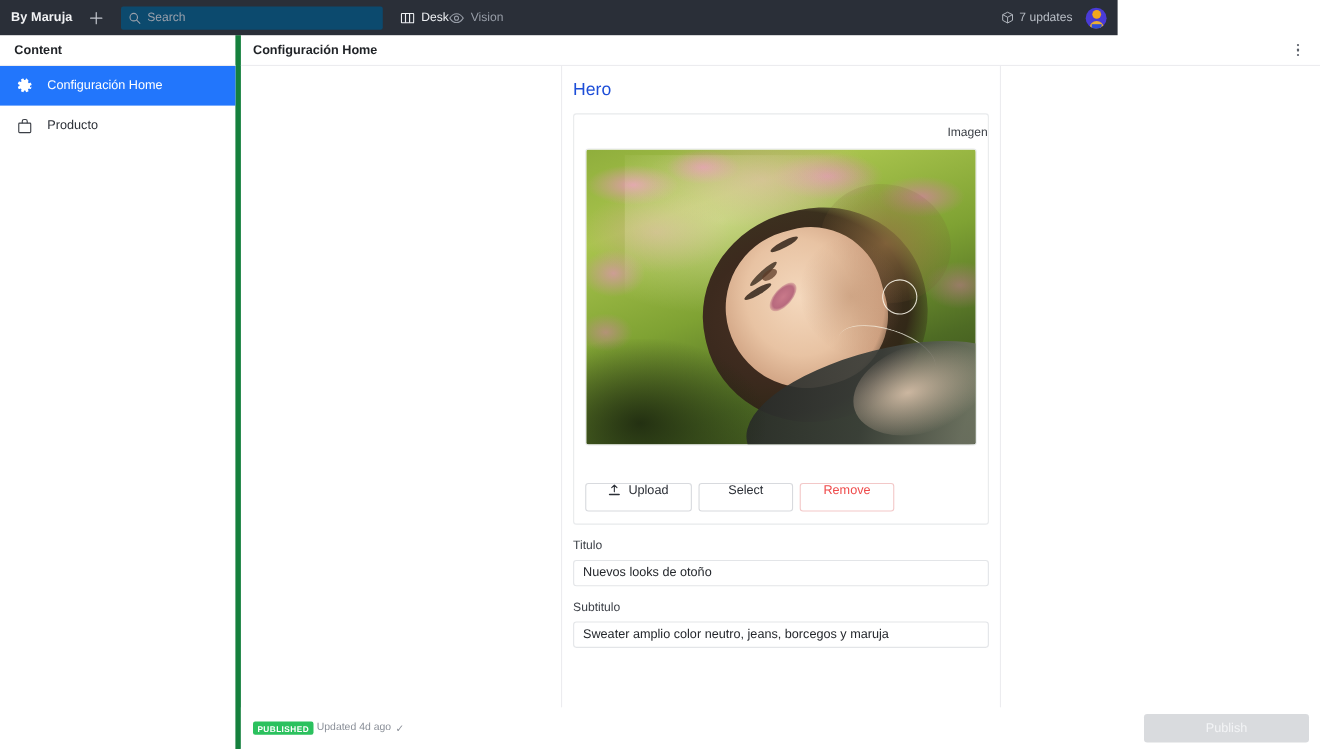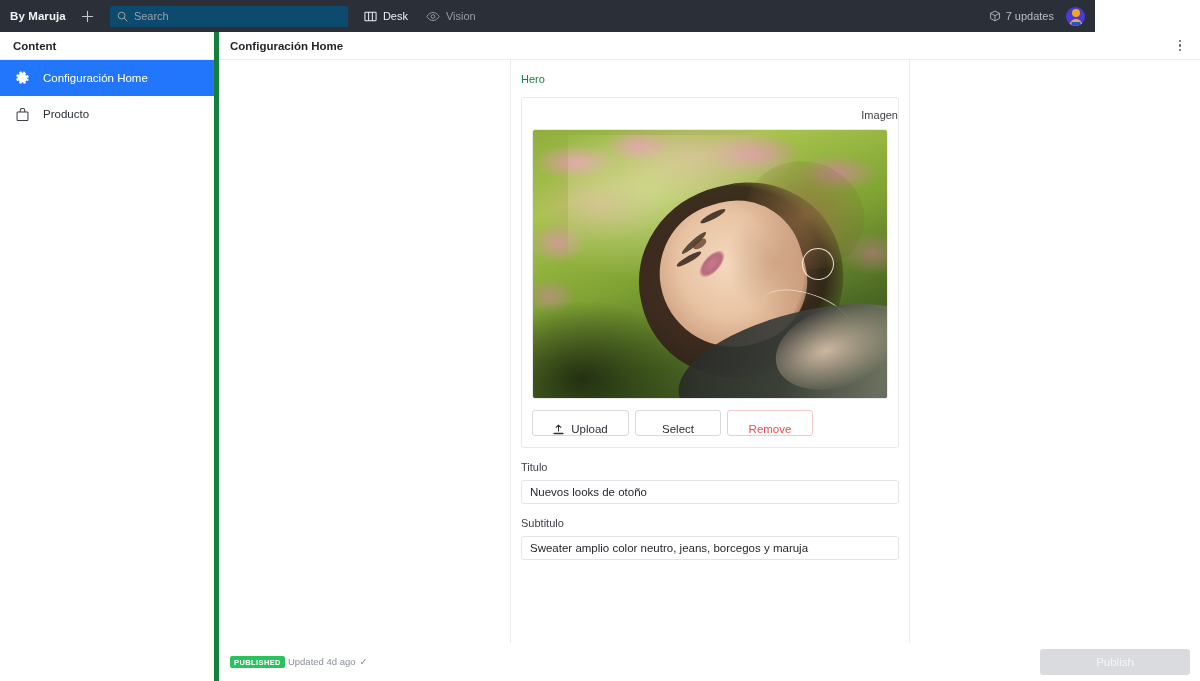--- a/index.html
+++ b/index.html
@@ -6,42 +6,42 @@
   html, body {
     width: 1200px; height: 681px;
     font-family: "Liberation Sans", sans-serif;
     background: #ffffff;
     overflow: hidden;
     -webkit-font-smoothing: antialiased;
   }
 
   
   .topbar {
-    height: 32px; width: 1095px;
+    height: 32px; width: 1016px;
     background: #2a2f38;
     display: flex; align-items: center;
     padding: 0 8px 0 10px;
     position: relative;
   }
   .brand {
     color: #f2f3f5; font-size: 11.5px; font-weight: bold;
     letter-spacing: .1px; padding-right: 10px; white-space: nowrap;
   }
   .plus-btn {
     width: 24px; height: 24px; display: flex; align-items: center;
     justify-content: center; color: #c3c7ce; cursor: pointer;
   }
   .searchbox {
     width: 238px; height: 21px; margin-left: 10px;
     background: #0c4a6e; border-radius: 2px;
     display: flex; align-items: center; padding: 0 7px; gap: 6px;
     cursor: text;
   }
   .searchbox .ph { color: #9aa0ab; font-size: 11px; }
-  .nav-links { display: flex; align-items: flex-start; margin-left: 16px; gap: 18px; }
+  .nav-links { display: flex; align-items: flex-start; margin-left: 16px; }
   .nav-link {
     display: flex; align-items: center; gap: 6px;
     font-size: 11px; cursor: pointer; white-space: nowrap;
   }
   .nav-link.active { color: #eef0f3; }
   .nav-link.dim { color: #979da7; }
   .topbar-right {
     margin-left: auto; display: flex; align-items: center; gap: 12px;
     padding-right: 2px;
   }
@@ -102,21 +102,21 @@
   .kebab i { width: 2.5px; height: 2.5px; border-radius: 50%; background: #5b6069; display:block; }
 
   .doc-body {
     flex: 1; display: flex; overflow: hidden; position: relative;
     border-bottom: 1px solid #ececef;
   }
   .pane-left  { width: 292px; border-right: 1px solid #ececef; flex: none; }
   .pane-form  { width: 399px; border-right: 1px solid #ececef; flex: none; padding: 13px 0 0 0; overflow: hidden; }
   .pane-right { flex: 1; }
 
-  .section-title { font-size: 11px; color: #15803d; padding: 0 0 12px 10px; }
+  .section-title { font-size: 16px; color: #1d4ed8; padding: 0 0 12px 10px; }
 
   .card {
     border: 1px solid #e8eaec; border-radius: 3px;
     margin: 0 10px; background: #fff;
   }
   .card-label { font-size: 11px; color: #3b3f46; padding: 11px 0 8px 10px; text-align: right; }
   .img-box {
     border: 1px solid #e8eaec; border-radius: 3px; margin: 0 10px 11px 10px;
     overflow: hidden;
   }
@@ -208,23 +208,24 @@
   }
   .hero-img .grassdark {
     position: absolute; left: 0; bottom: 0; width: 46%; height: 36%;
     background: radial-gradient(ellipse at 30% 80%, rgba(26,36,14,.85), rgba(26,36,14,0) 72%);
   }
 
   .btn-row { display: flex; gap: 6px; padding: 0 10px 11px 10px; }
   .btn {
     height: 26px; border: 1px solid #d8dade; border-radius: 3px;
     background: #fff; font-size: 11.5px; color: #2b2f36;
-    display: flex; align-items: flex-end; justify-content: center; gap: 7px;
+    display: flex; align-items: flex-start; justify-content: center; gap: 7px;
     cursor: pointer; font-family: "Liberation Sans", sans-serif;
     padding: 0 14px;
+    margin-top: 23px;
   }
   .btn.upload { width: 97px; }
   .btn.select { width: 86px; }
   .btn.remove { width: 86px; color: #ef4b4b; border-color: #f3c8c8; }
 
   .field { padding: 13px 10px 0 10px; }
   .field-label { font-size: 11px; color: #3b3f46; padding-bottom: 7px; }
   .input {
     width: 100%; height: 24px; border: 1px solid #e3e5e8; border-radius: 3px;
     padding: 0 8px; font-size: 11.5px; color: #24272c;

